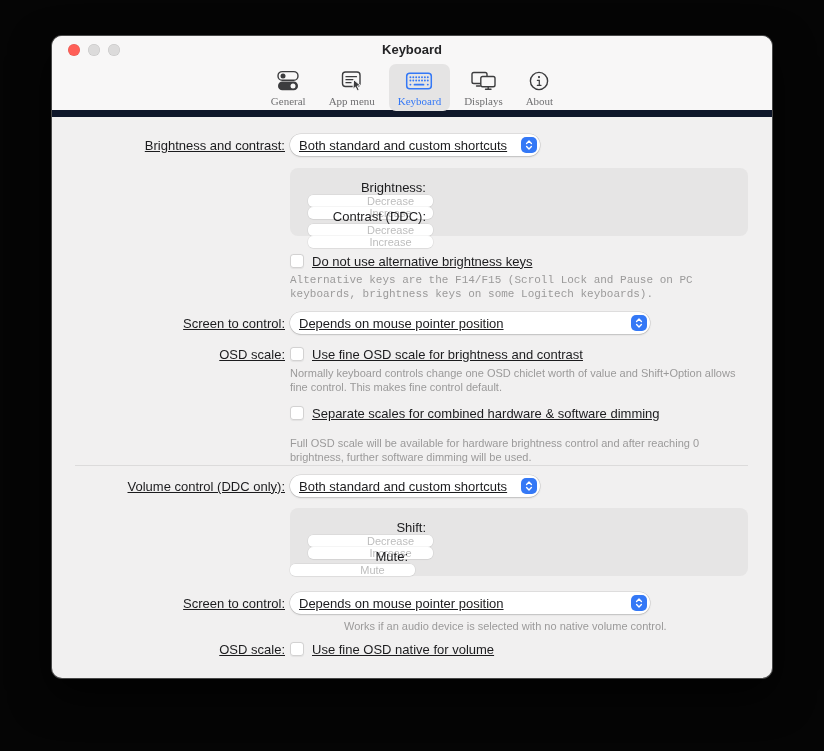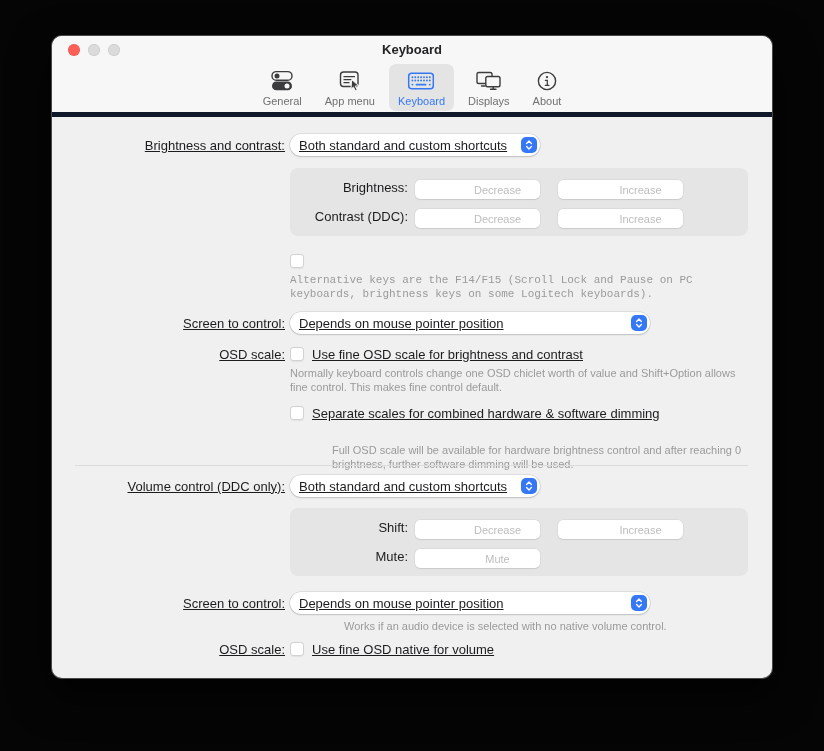--- a/index.html
+++ b/index.html
@@ -8,50 +8,50 @@
   .stage { position:relative; width:824px; height:751px; background:#050505; overflow:hidden; }
 
   .window {
     position:absolute; left:52px; top:36px; width:720px; height:642px;
     border-radius:10px; background:#F1F0F0; color:#1c1c1e;
     box-shadow: 0 0 0 1px rgba(130,130,130,.55), 0 16px 40px rgba(0,0,0,.8);
     overflow:hidden;
   }
 
   
-  .header { background:#F8F7F7; border-bottom:5px solid #0f172a; height:81px; }
+  .header { background:#F8F7F7; border-bottom:7px solid #0f172a; height:81px; }
   .titlebar { position:relative; height:27px; display:flex; align-items:center; justify-content:center; }
   .traffic { position:absolute; left:16px; top:50%; transform:translateY(-50%); display:flex; gap:8px; }
   .light { width:12px; height:12px; border-radius:50%; box-shadow: inset 0 0 0 .5px rgba(0,0,0,.12); }
   .light.red { background:#FF5F57; }
   .light.gray { background:#DCDBDB; }
   .win-title { font-size:13px; font-weight:bold; color:#242426; }
 
   .toolbar { display:flex; justify-content:center; align-items:flex-start; gap:5px; padding-top:1px; }
-  .tab { display:flex; flex-direction:column; align-items:center; gap:2px; padding:4px 9px 4px; border-radius:7px; cursor:default; }
+  .tab { display:flex; flex-direction:column; align-items:center; gap:2px; padding:4px 9px 4px; border-radius:7px; cursor:default;font-family:Liberation Serif, serif; }
   .tab .tab-icon { color:#3c3c3e; height:25px; display:flex; align-items:center; }
   .tab .tab-label { font-size:11px; color:#707072; }
   .tab.selected { background:#E5E4E4; }
   .tab.selected .tab-icon, .tab.selected .tab-label { color:var(--accent,#3478F6); }
 
   
   .content { position:relative; height:560px; font-size:13px; }
   .row { position:absolute; left:0; display:flex; align-items:center; height:22px;text-decoration:underline; }
   .form-label { width:233px; text-align:right; margin-right:5px; font-size:13px; color:#1c1c1e; }
 
   .popup { height:22px; background:#fff; border-radius:11px; display:flex; align-items:center;
     box-shadow: 0 0 0 .5px rgba(0,0,0,.15), 0 1px 2px rgba(0,0,0,.14); padding-left:9px; }
   .popup-text { flex:1; font-size:13px; white-space:nowrap; overflow:hidden; color:#1c1c1e; }
   .popup-stepper { flex:none; width:16px; height:16px; border-radius:5px; background:var(--accent,#3478F6);
     margin:0 3px 0 6px; display:flex; align-items:center; justify-content:center; }
   .w-mode { width:250px; }
   .w-screen { width:360px; }
 
   .panel { position:absolute; left:238px; width:458px; height:68px; background:#E6E5E5; border-radius:8px; }
-  .panel-row { position:absolute; left:0; display:flex; align-items:flex-start; height:19px; }
+  .panel-row { position:absolute; left:0; display:flex; align-items:flex-end; height:19px;flex-direction:column; }
   .panel-label { width:118px; text-align:right; margin-right:7px; font-size:13px; color:#1c1c1e; }
   .pbtn { width:125px; height:19px; background:#FFFFFF; border-radius:5px; border:none;
     box-shadow: 0 0 0 .5px rgba(0,0,0,.07), 0 .5px 1px rgba(0,0,0,.08);
     font-size:11px; color:#BDBDBD; display:flex; align-items:center; justify-content:center;
     font-family:inherit;padding-left:40px; }
   .pbtn + .pbtn { margin-left:18px; }
 
   .checkbox { flex:none; width:14px; height:14px; border-radius:3.5px; background:#fff;
     box-shadow: inset 0 0 0 1px #D3D2D2, 0 .5px 1px rgba(0,0,0,.06); margin-right:8px; }
   .cb-label { font-size:13px; color:#1c1c1e; white-space:nowrap; }
@@ -176,20 +176,21 @@
         </div>
         <div class="panel-row" style="top:41px;">
           <span class="panel-label">Contrast (DDC):</span>
           <button class="pbtn">Decrease</button>
           <button class="pbtn">Increase</button>
         </div>
       </div>
 
       <div class="row cbrow" style="top:136px; left:238px;">
         <span class="checkbox"></span>
+        <span class="cb-label">Do not use alternative brightness keys</span>
       </div>
       <div class="help" style="top:157px;font-family:Liberation Mono, monospace;">Alternative keys are the F14/F15 (Scroll Lock and Pause on PC keyboards, brightness keys on some Logitech keyboards).</div>
 
       <div class="row" style="top:195px;">
         <span class="form-label">Screen to control:</span>
         <div class="popup w-screen">
           <span class="popup-text">Depends on mouse pointer position</span>
           <span class="popup-stepper">
             <svg width="10" height="12" viewBox="0 0 10 12" fill="none">
                 <path d="M2.6 4.4 L5 2.1 L7.4 4.4 M2.6 7.6 L5 9.9 L7.4 7.6" stroke="#fff" stroke-width="1.4" stroke-linecap="round" stroke-linejoin="round"></path>
@@ -202,21 +203,21 @@
         <span class="form-label">OSD scale:</span>
         <span class="checkbox"></span>
         <span class="cb-label">Use fine OSD scale for brightness and contrast</span>
       </div>
       <div class="help" style="top:250px;">Normally keyboard controls change one OSD chiclet worth of value and Shift+Option allows fine control. This makes fine control default.</div>
 
       <div class="row cbrow" style="top:288px; left:238px;">
         <span class="checkbox"></span>
         <span class="cb-label">Separate scales for combined hardware &amp; software dimming</span>
       </div>
-      <div class="help" style="top:327px;margin-left:42px;">Full OSD scale will be available for hardware brightness control and after reaching 0 brightness, further software dimming will be used.</div>
+      <div class="help" style="top:320px;">Full OSD scale will be available for hardware brightness control and after reaching 0 brightness, further software dimming will be used.</div>
 
       <div class="divider" style="top:348px;"></div>
 
       <div class="row" style="top:358px;">
         <span class="form-label">Volume control (DDC only):</span>
         <div class="popup w-mode">
           <span class="popup-text">Both standard and custom shortcuts</span>
           <span class="popup-stepper">
             <svg width="10" height="12" viewBox="0 0 10 12" fill="none">
                 <path d="M2.6 4.4 L5 2.1 L7.4 4.4 M2.6 7.6 L5 9.9 L7.4 7.6" stroke="#fff" stroke-width="1.4" stroke-linecap="round" stroke-linejoin="round"></path>

